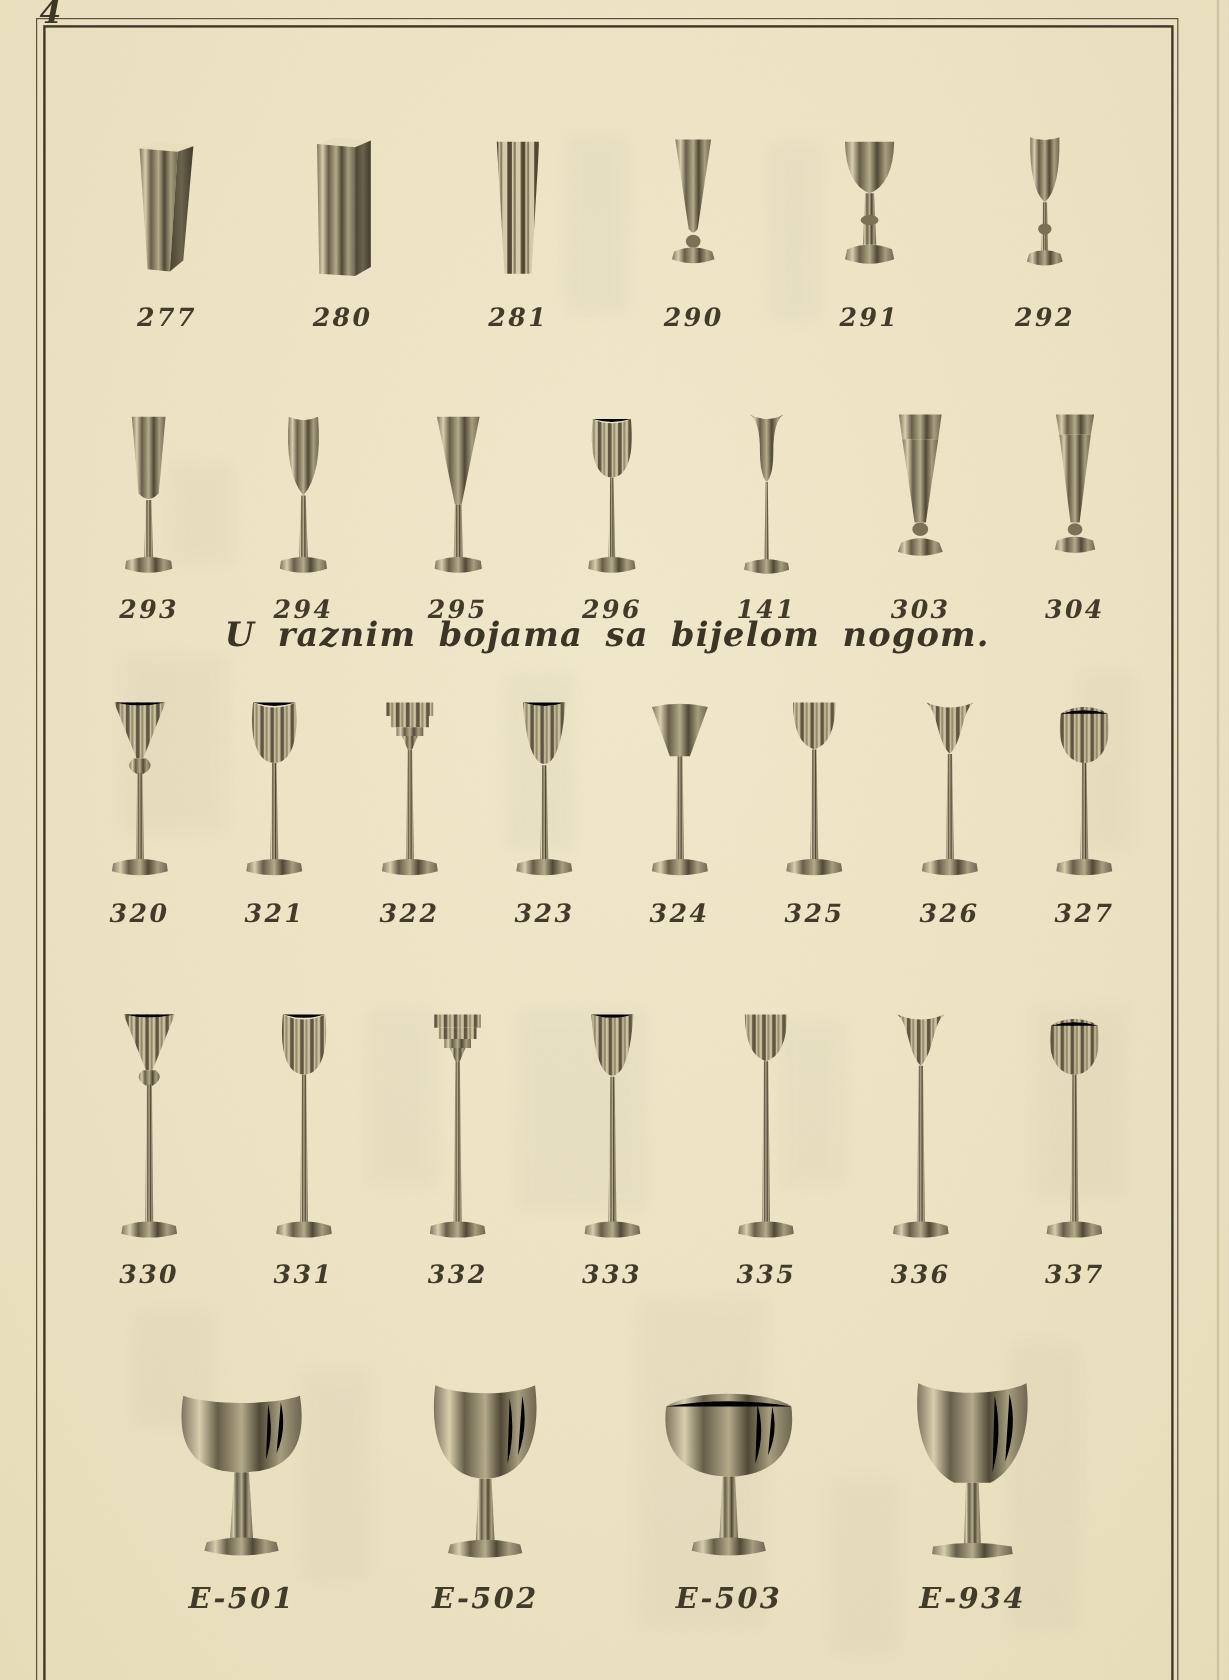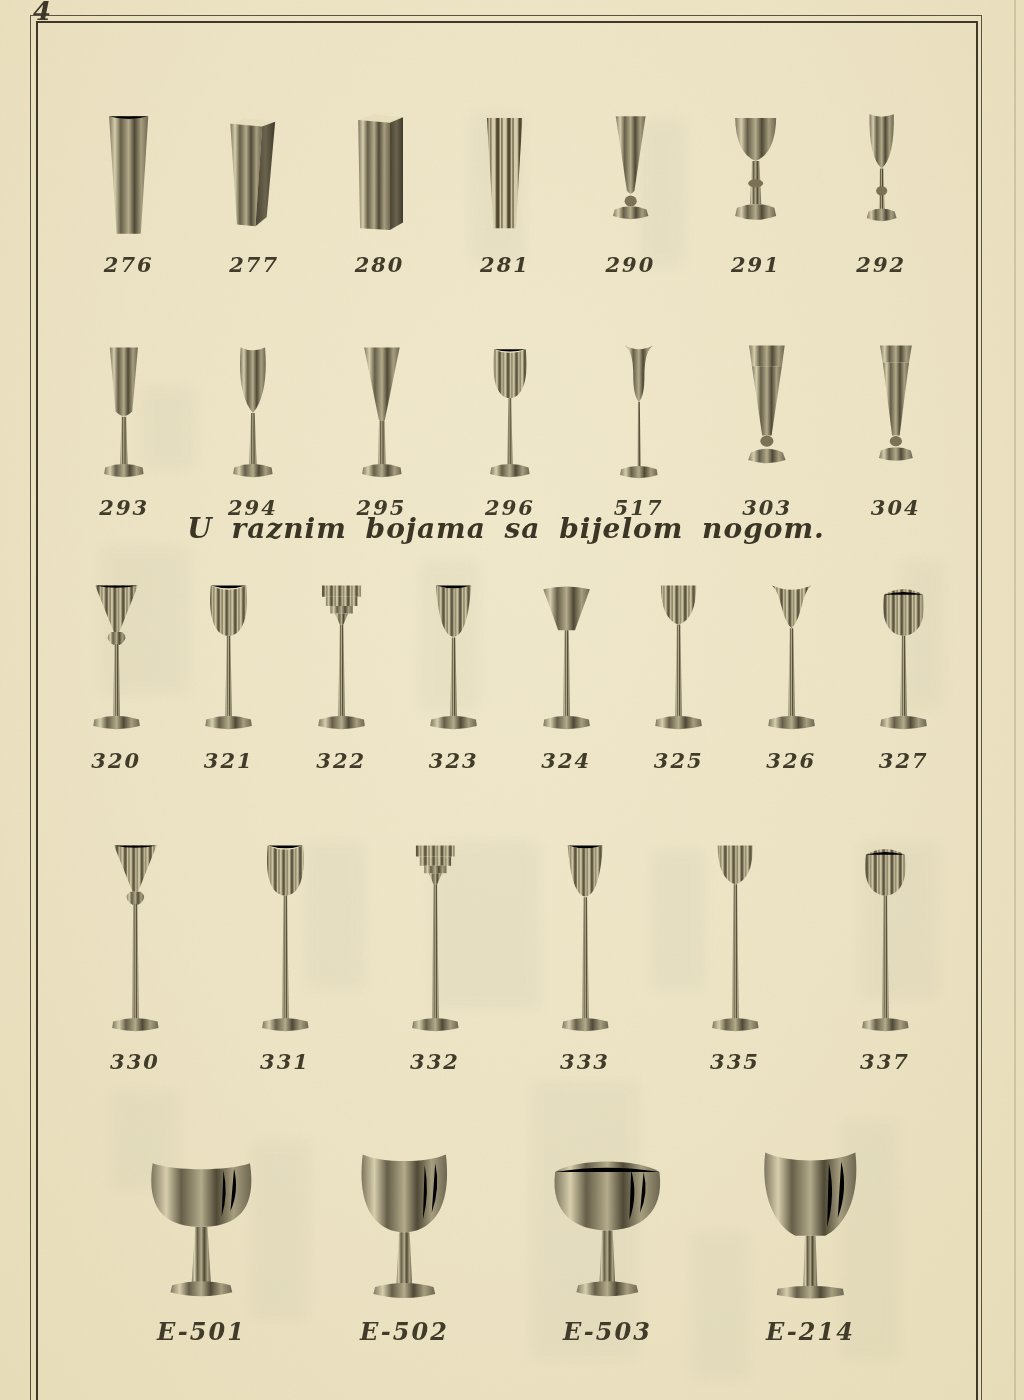--- a/index.html
+++ b/index.html
@@ -329,26 +329,20 @@
   <div class="ghost" style="left:840px;top:1120px;width:60px;height:240px;"></div>
 
   <div class="frame-outer"></div>
   <div class="frame-inner"></div>
   <div class="page-edge"></div>
   <div class="page-number">4</div>
 
   <section class="row r1">
     <figure>
       <svg class="glass" viewBox="0 0 100 150">
-          <use href="#g276"></use>
-        </svg>
-      <figcaption>276</figcaption>
-    </figure>
-    <figure>
-      <svg class="glass" viewBox="0 0 100 150">
           <use href="#g277"></use>
         </svg>
       <figcaption>277</figcaption>
     </figure>
     <figure>
       <svg class="glass" viewBox="0 0 100 150">
           <use href="#g280"></use>
         </svg>
       <figcaption>280</figcaption>
     </figure>
@@ -400,21 +394,21 @@
     <figure>
       <svg class="glass" viewBox="0 0 100 160">
           <use href="#g296"></use>
         </svg>
       <figcaption>296</figcaption>
     </figure>
     <figure>
       <svg class="glass" viewBox="0 0 100 160">
           <use href="#g297"></use>
         </svg>
-      <figcaption>517</figcaption>
+      <figcaption>141</figcaption>
     </figure>
     <figure>
       <svg class="glass" viewBox="0 0 100 160">
           <use href="#g303"></use>
         </svg>
       <figcaption>303</figcaption>
     </figure>
     <figure>
       <svg class="glass" viewBox="0 0 100 160">
           <use href="#g304"></use>
@@ -499,20 +493,26 @@
       <svg class="glass" viewBox="0 0 100 220">
           <use href="#g333"></use>
         </svg>
       <figcaption>333</figcaption>
     </figure>
     <figure>
       <svg class="glass" viewBox="0 0 100 220">
           <use href="#g335"></use>
         </svg>
       <figcaption>335</figcaption>
+    </figure>
+    <figure>
+      <svg class="glass" viewBox="0 0 100 220">
+          <use href="#g336"></use>
+        </svg>
+      <figcaption>336</figcaption>
     </figure>
     <figure>
       <svg class="glass" viewBox="0 0 100 220">
           <use href="#g337"></use>
         </svg>
       <figcaption>337</figcaption>
     </figure>
   </section>
 
   <section class="row r5">
@@ -531,21 +531,21 @@
     <figure>
       <svg class="glass" viewBox="0 0 150 190">
           <use href="#gE503"></use>
         </svg>
       <figcaption>E-503</figcaption>
     </figure>
     <figure>
       <svg class="glass" viewBox="0 0 150 190">
           <use href="#gE504"></use>
         </svg>
-      <figcaption>E-214</figcaption>
+      <figcaption>E-934</figcaption>
     </figure>
   </section>
 
   <svg class="grain" width="1024" height="1400">
     <filter id="gF">
       <feTurbulence type="fractalNoise" baseFrequency="0.8" numOctaves="2" stitchTiles="stitch"></feTurbulence>
       <feColorMatrix type="matrix" values="0 0 0 0 0.38  0 0 0 0 0.35  0 0 0 0 0.26  0 0 0 0.5 0"></feColorMatrix>
       <feComponentTransfer>
           <feFuncA type="linear" slope="0.16"></feFuncA>
         </feComponentTransfer>

